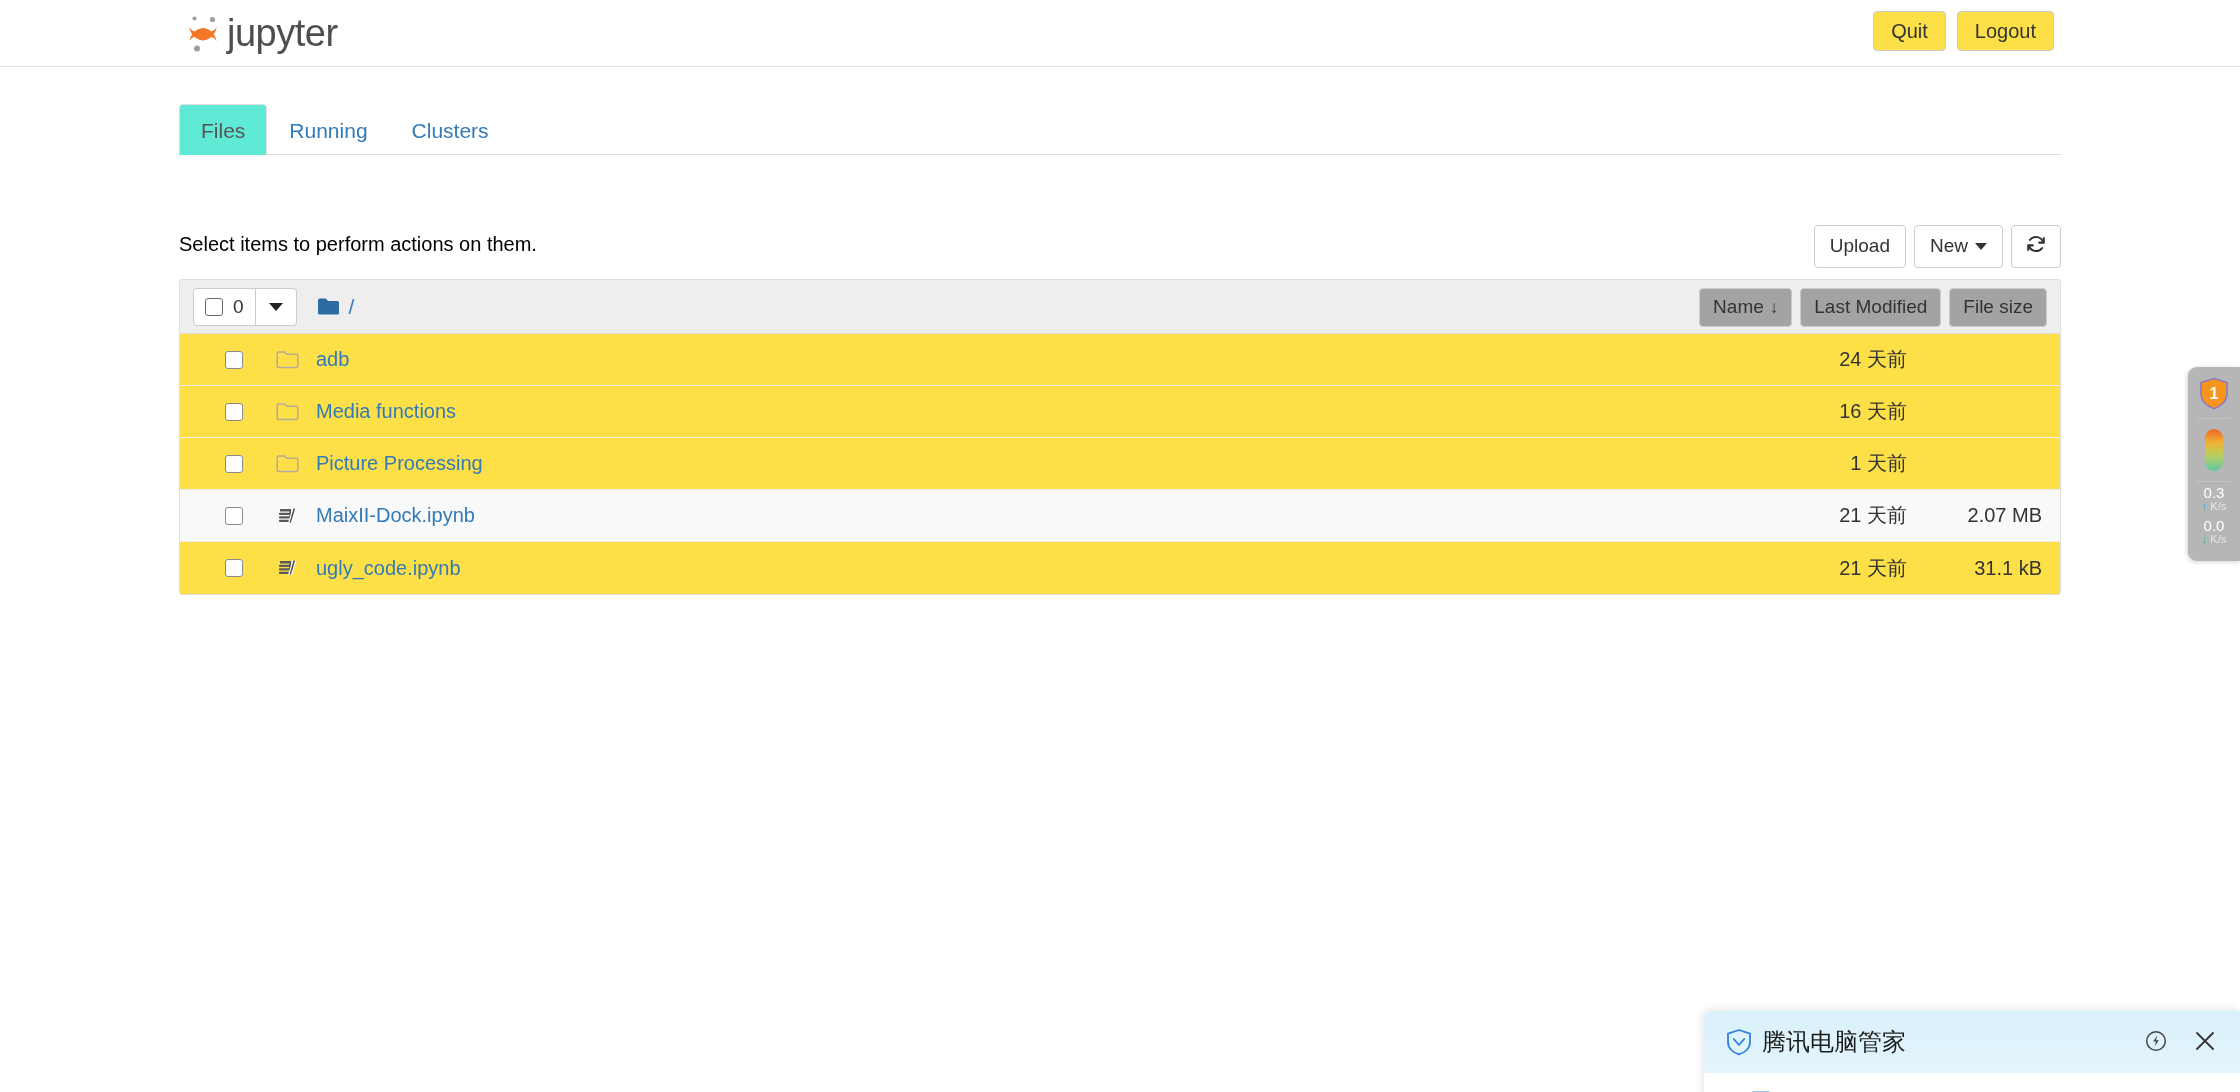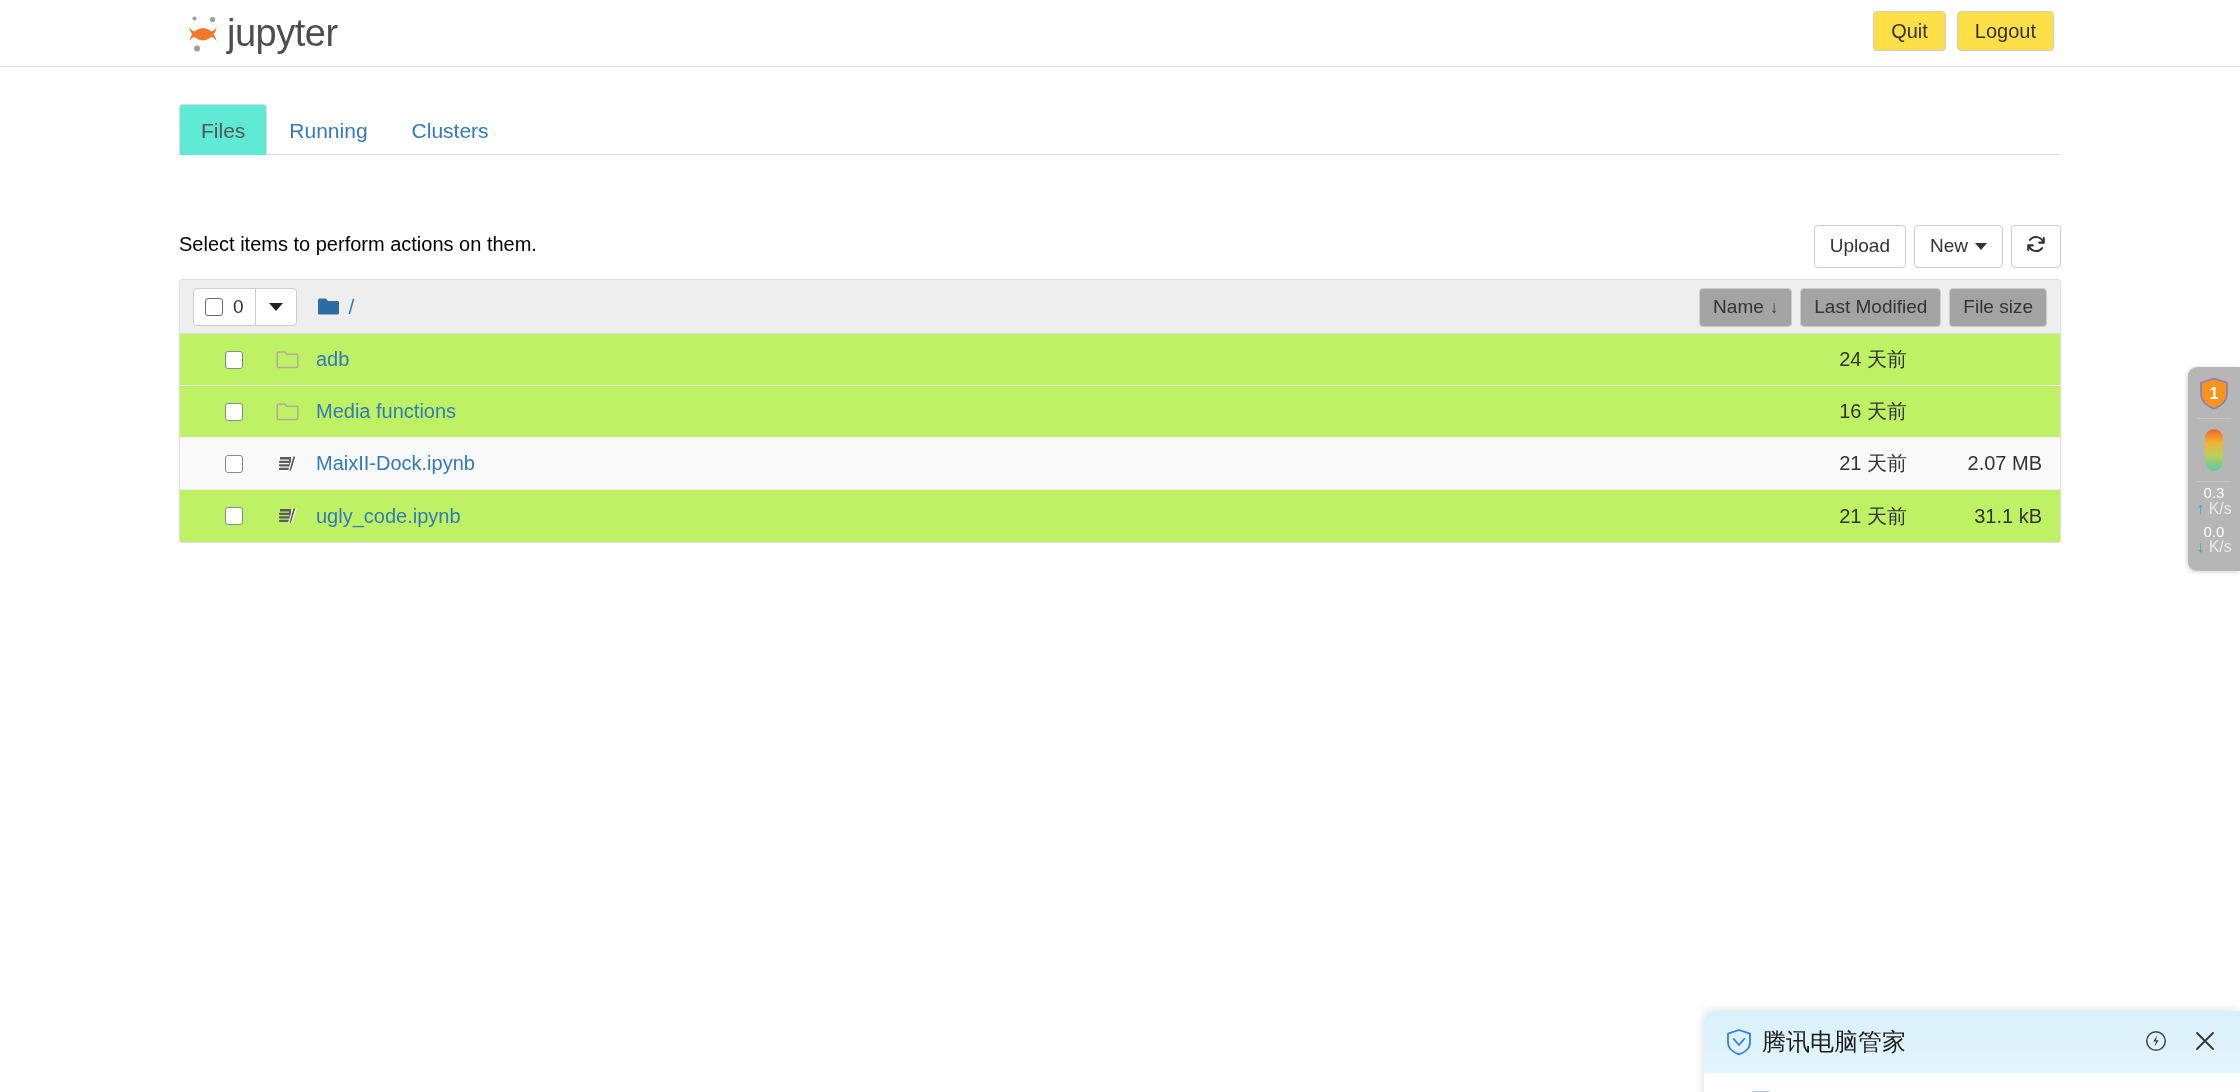--- a/index.html
+++ b/index.html
@@ -206,21 +206,21 @@
   }
   .sort-arrow { font-size: 17px; margin-left: 6px; }
 
   .row {
     display: flex;
     align-items: center;
     height: 52px;
     border-bottom: 1px solid #eee;
     padding: 0 13px;
     position: relative;
-    background: #bef264;
+    background: #fde047;
   }
   .row:last-child { border-bottom: none; }
   .row.alt { background: #f9f9f9; }
   .row-cbox {
     width: 18px; height: 18px;
     border: 1.6px solid #8a8a8a;
     border-radius: 3px;
     background: #fff;
     margin-left: 32px;
     cursor: pointer;
@@ -264,21 +264,21 @@
     flex-direction: column;
     align-items: center;
     gap: 0;
     box-shadow: -1px 1px 4px rgba(0,0,0,0.18);
   }
   #nw-shield { margin-bottom: 8px; }
   .nw-div { width: 34px; height: 1px; background: #c4c4c4; }
   #nw-thermo { margin: 9px 0 9px 0; }
   .nw-stat { text-align: center; line-height: 1.05; padding: 3px 0; }
   .nw-num { font-size: 15px; color: #ffffff; font-weight: 500; display:block; }
-  .nw-unit { font-size: 16px; color: #e8e8e8; display: block; }
+  .nw-unit { font-size: 11px; color: #e8e8e8; display: block; }
   .nw-unit .arr-up { color: #29a8e0; }
   .nw-unit .arr-dn { color: #2fb573; }
 
   
   #popup {
     position: absolute;
     left: 1704px; top: 944px;
     width: 536px; height: 148px;
     background: #ffffff;
     border-radius: 10px 0 0 0;
@@ -396,20 +396,29 @@
     <div class="row">
       <span class="row-cbox"></span>
       <svg class="item-icon" width="24" height="20" viewBox="0 0 24 20">
         <path d="M1.2 3.4 a1.5 1.5 0 0 1 1.5-1.5 h6.0 l2.2 2.4 h9.4 a1.5 1.5 0 0 1 1.5 1.5 v10.2 a1.5 1.5 0 0 1 -1.5 1.5 H2.7 A1.5 1.5 0 0 1 1.2 16 Z" fill="none" stroke="#b5a99a" stroke-width="1.5"></path>
       </svg>
       <a class="item-name">Media functions</a>
       <span class="item-modified">16 天前</span>
       <span class="item-size"></span>
     </div>
 
+    <div class="row">
+      <span class="row-cbox"></span>
+      <svg class="item-icon" width="24" height="20" viewBox="0 0 24 20">
+        <path d="M1.2 3.4 a1.5 1.5 0 0 1 1.5-1.5 h6.0 l2.2 2.4 h9.4 a1.5 1.5 0 0 1 1.5 1.5 v10.2 a1.5 1.5 0 0 1 -1.5 1.5 H2.7 A1.5 1.5 0 0 1 1.2 16 Z" fill="none" stroke="#b5a99a" stroke-width="1.5"></path>
+      </svg>
+      <a class="item-name">Picture Processing</a>
+      <span class="item-modified">1 天前</span>
+      <span class="item-size"></span>
+    </div>
 
     <div class="row alt">
       <span class="row-cbox"></span>
       <svg class="item-icon" width="24" height="20" viewBox="0 0 24 20">
         <path d="M4.0 3.0 h11.0 v13.0 h-11.0 a1.1 1.1 0 0 1 0-2.2 h9.3 v-1.3 h-9.3 a1.1 1.1 0 0 1 0 -2.2 h9.3 V9.0 h-9.3 a1.1 1.1 0 0 1 0-2.2 h9.3 V5.5 H4.0 Z" fill="#5a5a5a"></path>
         <path d="M16.4 2.6 L20.6 2.6 L16.0 17.0 L12.0 17.0 Z" fill="#ffffff"></path>
         <path d="M17.4 2.6 L19.3 2.6 L14.9 16.8 L13.4 16.8 Z" fill="#5a5a5a"></path>
       </svg>
       <a class="item-name">MaixII-Dock.ipynb</a>
       <span class="item-modified">21 天前</span>

